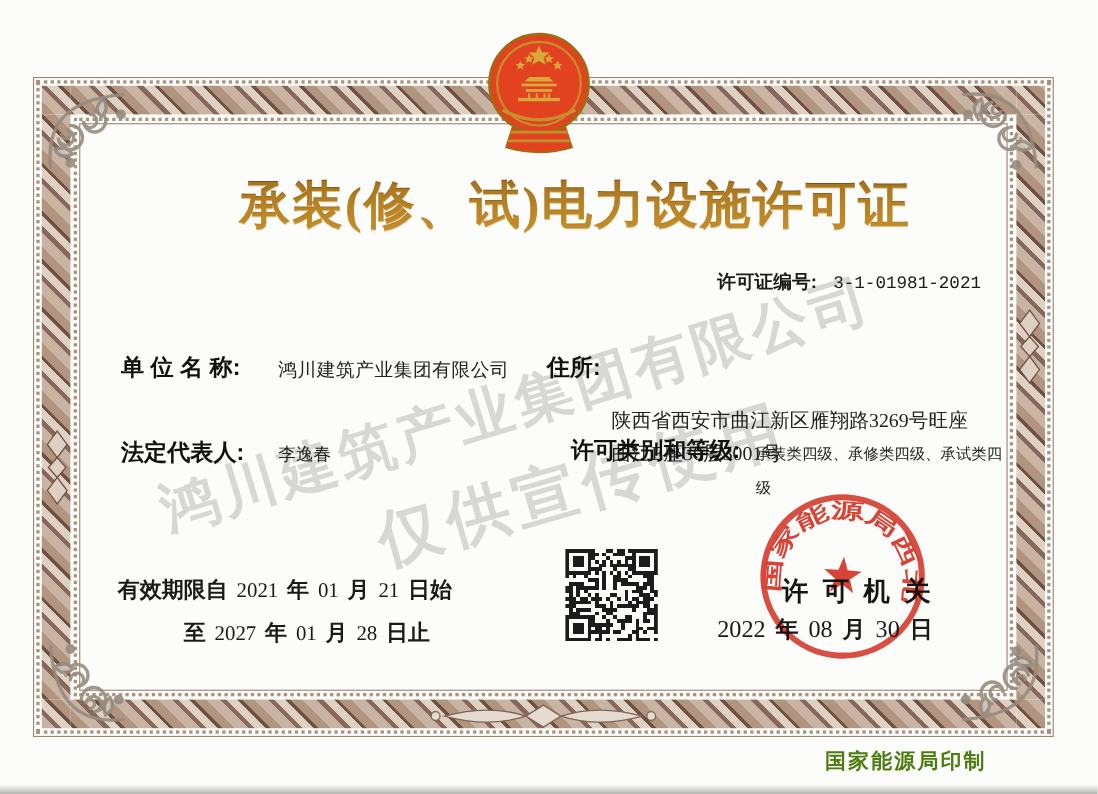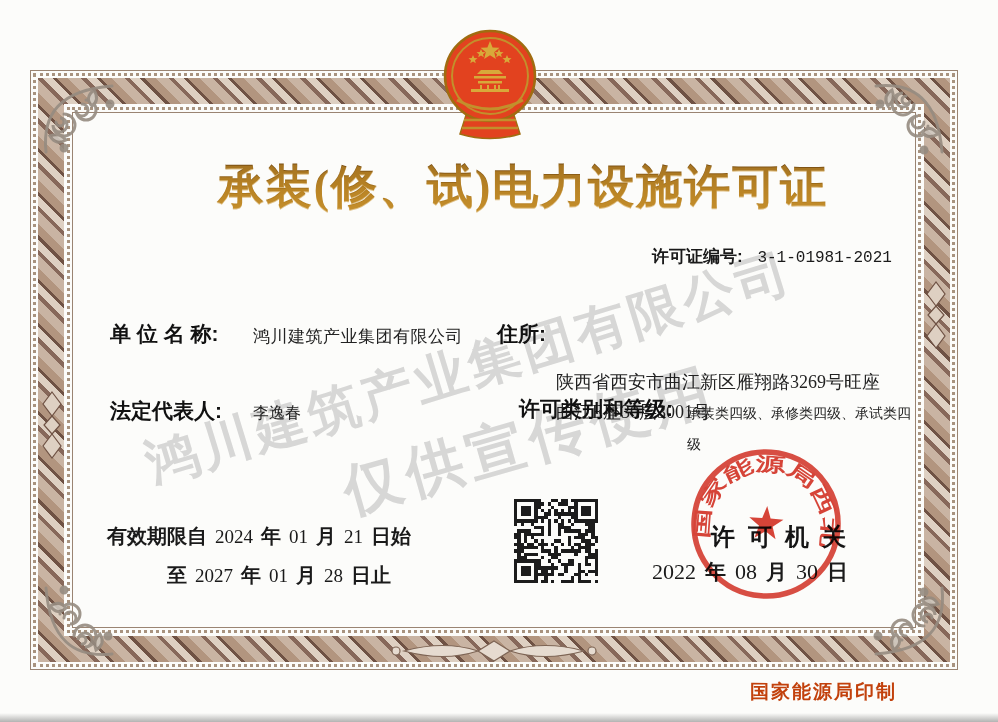--- a/index.html
+++ b/index.html
@@ -72,21 +72,21 @@
 
   .authority{position:absolute;left:711px;top:521px;font-weight:700;font-size:24px;
      letter-spacing:13px;color:#151515;white-space:nowrap;}
   .seal{position:absolute;left:688px;top:446px;width:156px;height:156px;
      mix-blend-mode:multiply;opacity:.93;z-index:5;}
   .seal-date{position:absolute;left:650px;top:558px;white-space:nowrap;z-index:3;}
   .seal-date .cjk{font-weight:700;font-size:21px;margin:0 7px;}
   .seal-date .num{font-family:"Liberation Serif","DejaVu Serif",serif;font-size:22px;margin:0 2px;}
 
   .printed-by{position:absolute;left:750px;top:679px;font-size:19px;font-weight:700;
-     letter-spacing:2px;color:#c2410c;z-index:3;}
+     letter-spacing:2px;color:#4d7c0f;z-index:3;}
 </style>
 </head>
 <body>
 
 <div class="page">
 
   <div class="wm wm1">鸿川建筑产业集团有限公司</div>
   <div class="wm wm2">仅供宣传使用</div>
 
   <div class="frame">
@@ -204,21 +204,21 @@
     <div class="flabel lbl-addr">住所:</div>
     <div class="fvalue val-addr">陕西省西安市曲江新区雁翔路3269号旺座曲江E座30层3001号</div>
 
     <div class="flabel lbl-legal">法定代表人:</div>
     <div class="fvalue val-legal">李逸春</div>
 
     <div class="flabel lbl-cat">许可类别和等级:</div>
     <div class="fvalue val-cat">承装类四级、承修类四级、承试类四级</div>
 
     <div class="validity vfrom">
-      <span class="cjk">有效期限自</span><span class="num">2024</span><span class="cjk">年</span><span class="num">01</span><span class="cjk">月</span><span class="num">21</span><span class="cjk">日始</span>
+      <span class="cjk">有效期限自</span><span class="num">2021</span><span class="cjk">年</span><span class="num">01</span><span class="cjk">月</span><span class="num">21</span><span class="cjk">日始</span>
     </div>
     <div class="validity vto">
       <span class="cjk">至</span><span class="num">2027</span><span class="cjk">年</span><span class="num">01</span><span class="cjk">月</span><span class="num">28</span><span class="cjk">日止</span>
     </div>
 
     <svg id="qr-svg" class="qr" viewBox="0 0 25 25" shape-rendering="crispEdges">
         <path d="M0 0h1v1h-1zM1 0h1v1h-1zM2 0h1v1h-1zM3 0h1v1h-1zM4 0h1v1h-1zM5 0h1v1h-1zM6 0h1v1h-1zM7 0h1v1h-1zM11 0h1v1h-1zM12 0h1v1h-1zM14 0h1v1h-1zM15 0h1v1h-1zM17 0h1v1h-1zM18 0h1v1h-1zM19 0h1v1h-1zM20 0h1v1h-1zM21 0h1v1h-1zM22 0h1v1h-1zM23 0h1v1h-1zM24 0h1v1h-1zM0 1h1v1h-1zM6 1h1v1h-1zM7 1h1v1h-1zM8 1h1v1h-1zM10 1h1v1h-1zM13 1h1v1h-1zM14 1h1v1h-1zM15 1h1v1h-1zM18 1h1v1h-1zM24 1h1v1h-1zM0 2h1v1h-1zM2 2h1v1h-1zM3 2h1v1h-1zM4 2h1v1h-1zM6 2h1v1h-1zM7 2h1v1h-1zM11 2h1v1h-1zM16 2h1v1h-1zM17 2h1v1h-1zM18 2h1v1h-1zM20 2h1v1h-1zM21 2h1v1h-1zM22 2h1v1h-1zM24 2h1v1h-1zM0 3h1v1h-1zM2 3h1v1h-1zM3 3h1v1h-1zM4 3h1v1h-1zM6 3h1v1h-1zM8 3h1v1h-1zM10 3h1v1h-1zM12 3h1v1h-1zM14 3h1v1h-1zM16 3h1v1h-1zM18 3h1v1h-1zM20 3h1v1h-1zM21 3h1v1h-1zM22 3h1v1h-1zM24 3h1v1h-1zM0 4h1v1h-1zM2 4h1v1h-1zM3 4h1v1h-1zM4 4h1v1h-1zM6 4h1v1h-1zM9 4h1v1h-1zM10 4h1v1h-1zM12 4h1v1h-1zM13 4h1v1h-1zM14 4h1v1h-1zM15 4h1v1h-1zM16 4h1v1h-1zM17 4h1v1h-1zM18 4h1v1h-1zM20 4h1v1h-1zM21 4h1v1h-1zM22 4h1v1h-1zM24 4h1v1h-1zM0 5h1v1h-1zM6 5h1v1h-1zM7 5h1v1h-1zM8 5h1v1h-1zM9 5h1v1h-1zM13 5h1v1h-1zM17 5h1v1h-1zM18 5h1v1h-1zM24 5h1v1h-1zM0 6h1v1h-1zM1 6h1v1h-1zM2 6h1v1h-1zM3 6h1v1h-1zM4 6h1v1h-1zM5 6h1v1h-1zM6 6h1v1h-1zM8 6h1v1h-1zM10 6h1v1h-1zM12 6h1v1h-1zM14 6h1v1h-1zM16 6h1v1h-1zM18 6h1v1h-1zM19 6h1v1h-1zM20 6h1v1h-1zM21 6h1v1h-1zM22 6h1v1h-1zM23 6h1v1h-1zM24 6h1v1h-1zM0 7h1v1h-1zM2 7h1v1h-1zM5 7h1v1h-1zM10 7h1v1h-1zM13 7h1v1h-1zM14 7h1v1h-1zM17 7h1v1h-1zM21 7h1v1h-1zM22 7h1v1h-1zM23 7h1v1h-1zM6 8h1v1h-1zM7 8h1v1h-1zM8 8h1v1h-1zM10 8h1v1h-1zM13 8h1v1h-1zM14 8h1v1h-1zM15 8h1v1h-1zM16 8h1v1h-1zM22 8h1v1h-1zM23 8h1v1h-1zM1 9h1v1h-1zM2 9h1v1h-1zM3 9h1v1h-1zM4 9h1v1h-1zM8 9h1v1h-1zM10 9h1v1h-1zM13 9h1v1h-1zM15 9h1v1h-1zM16 9h1v1h-1zM17 9h1v1h-1zM18 9h1v1h-1zM19 9h1v1h-1zM21 9h1v1h-1zM22 9h1v1h-1zM23 9h1v1h-1zM0 10h1v1h-1zM1 10h1v1h-1zM3 10h1v1h-1zM4 10h1v1h-1zM5 10h1v1h-1zM6 10h1v1h-1zM7 10h1v1h-1zM8 10h1v1h-1zM10 10h1v1h-1zM13 10h1v1h-1zM19 10h1v1h-1zM20 10h1v1h-1zM21 10h1v1h-1zM23 10h1v1h-1zM0 11h1v1h-1zM1 11h1v1h-1zM3 11h1v1h-1zM5 11h1v1h-1zM16 11h1v1h-1zM18 11h1v1h-1zM19 11h1v1h-1zM20 11h1v1h-1zM23 11h1v1h-1zM24 11h1v1h-1zM1 12h1v1h-1zM3 12h1v1h-1zM6 12h1v1h-1zM8 12h1v1h-1zM12 12h1v1h-1zM13 12h1v1h-1zM16 12h1v1h-1zM20 12h1v1h-1zM21 12h1v1h-1zM22 12h1v1h-1zM24 12h1v1h-1zM0 13h1v1h-1zM1 13h1v1h-1zM2 13h1v1h-1zM4 13h1v1h-1zM5 13h1v1h-1zM7 13h1v1h-1zM8 13h1v1h-1zM9 13h1v1h-1zM11 13h1v1h-1zM14 13h1v1h-1zM16 13h1v1h-1zM18 13h1v1h-1zM19 13h1v1h-1zM21 13h1v1h-1zM22 13h1v1h-1zM23 13h1v1h-1zM1 14h1v1h-1zM2 14h1v1h-1zM3 14h1v1h-1zM4 14h1v1h-1zM5 14h1v1h-1zM6 14h1v1h-1zM8 14h1v1h-1zM12 14h1v1h-1zM17 14h1v1h-1zM19 14h1v1h-1zM20 14h1v1h-1zM21 14h1v1h-1zM22 14h1v1h-1zM0 15h1v1h-1zM1 15h1v1h-1zM2 15h1v1h-1zM8 15h1v1h-1zM9 15h1v1h-1zM10 15h1v1h-1zM12 15h1v1h-1zM14 15h1v1h-1zM15 15h1v1h-1zM16 15h1v1h-1zM17 15h1v1h-1zM18 15h1v1h-1zM19 15h1v1h-1zM21 15h1v1h-1zM22 15h1v1h-1zM24 15h1v1h-1zM1 16h1v1h-1zM3 16h1v1h-1zM4 16h1v1h-1zM5 16h1v1h-1zM6 16h1v1h-1zM10 16h1v1h-1zM11 16h1v1h-1zM12 16h1v1h-1zM13 16h1v1h-1zM18 16h1v1h-1zM22 16h1v1h-1zM23 16h1v1h-1zM24 16h1v1h-1zM1 17h1v1h-1zM2 17h1v1h-1zM3 17h1v1h-1zM8 17h1v1h-1zM11 17h1v1h-1zM12 17h1v1h-1zM21 17h1v1h-1zM22 17h1v1h-1zM23 17h1v1h-1zM24 17h1v1h-1zM0 18h1v1h-1zM1 18h1v1h-1zM2 18h1v1h-1zM3 18h1v1h-1zM4 18h1v1h-1zM5 18h1v1h-1zM6 18h1v1h-1zM7 18h1v1h-1zM10 18h1v1h-1zM13 18h1v1h-1zM16 18h1v1h-1zM17 18h1v1h-1zM21 18h1v1h-1zM24 18h1v1h-1zM0 19h1v1h-1zM6 19h1v1h-1zM7 19h1v1h-1zM11 19h1v1h-1zM14 19h1v1h-1zM15 19h1v1h-1zM16 19h1v1h-1zM17 19h1v1h-1zM19 19h1v1h-1zM21 19h1v1h-1zM22 19h1v1h-1zM24 19h1v1h-1zM0 20h1v1h-1zM2 20h1v1h-1zM3 20h1v1h-1zM4 20h1v1h-1zM6 20h1v1h-1zM7 20h1v1h-1zM8 20h1v1h-1zM9 20h1v1h-1zM10 20h1v1h-1zM11 20h1v1h-1zM12 20h1v1h-1zM15 20h1v1h-1zM19 20h1v1h-1zM24 20h1v1h-1zM0 21h1v1h-1zM2 21h1v1h-1zM3 21h1v1h-1zM4 21h1v1h-1zM6 21h1v1h-1zM8 21h1v1h-1zM9 21h1v1h-1zM11 21h1v1h-1zM15 21h1v1h-1zM19 21h1v1h-1zM20 21h1v1h-1zM22 21h1v1h-1zM23 21h1v1h-1zM24 21h1v1h-1zM0 22h1v1h-1zM2 22h1v1h-1zM3 22h1v1h-1zM4 22h1v1h-1zM6 22h1v1h-1zM7 22h1v1h-1zM8 22h1v1h-1zM9 22h1v1h-1zM10 22h1v1h-1zM11 22h1v1h-1zM13 22h1v1h-1zM14 22h1v1h-1zM18 22h1v1h-1zM19 22h1v1h-1zM21 22h1v1h-1zM24 22h1v1h-1zM0 23h1v1h-1zM6 23h1v1h-1zM9 23h1v1h-1zM17 23h1v1h-1zM19 23h1v1h-1zM0 24h1v1h-1zM1 24h1v1h-1zM2 24h1v1h-1zM3 24h1v1h-1zM4 24h1v1h-1zM5 24h1v1h-1zM6 24h1v1h-1zM8 24h1v1h-1zM9 24h1v1h-1zM11 24h1v1h-1zM14 24h1v1h-1zM15 24h1v1h-1zM16 24h1v1h-1zM17 24h1v1h-1zM19 24h1v1h-1zM20 24h1v1h-1zM21 24h1v1h-1zM22 24h1v1h-1zM24 24h1v1h-1z" fill="#1c1c1c"></path>
       </svg>
 
     <div class="authority">许可机关</div>

